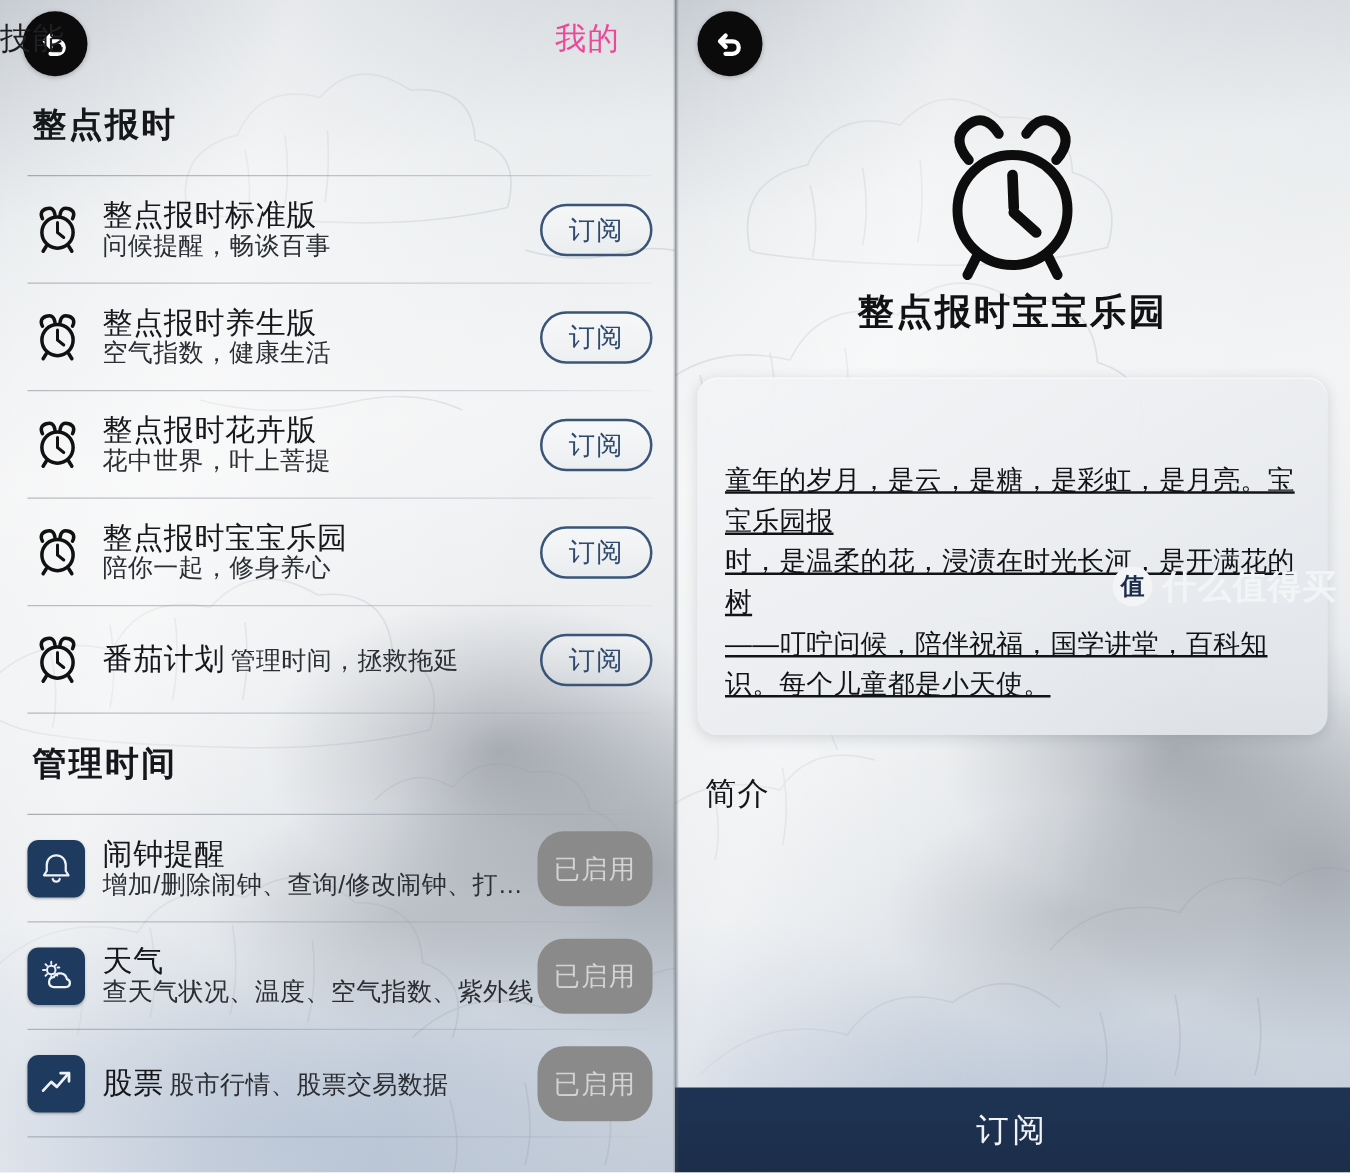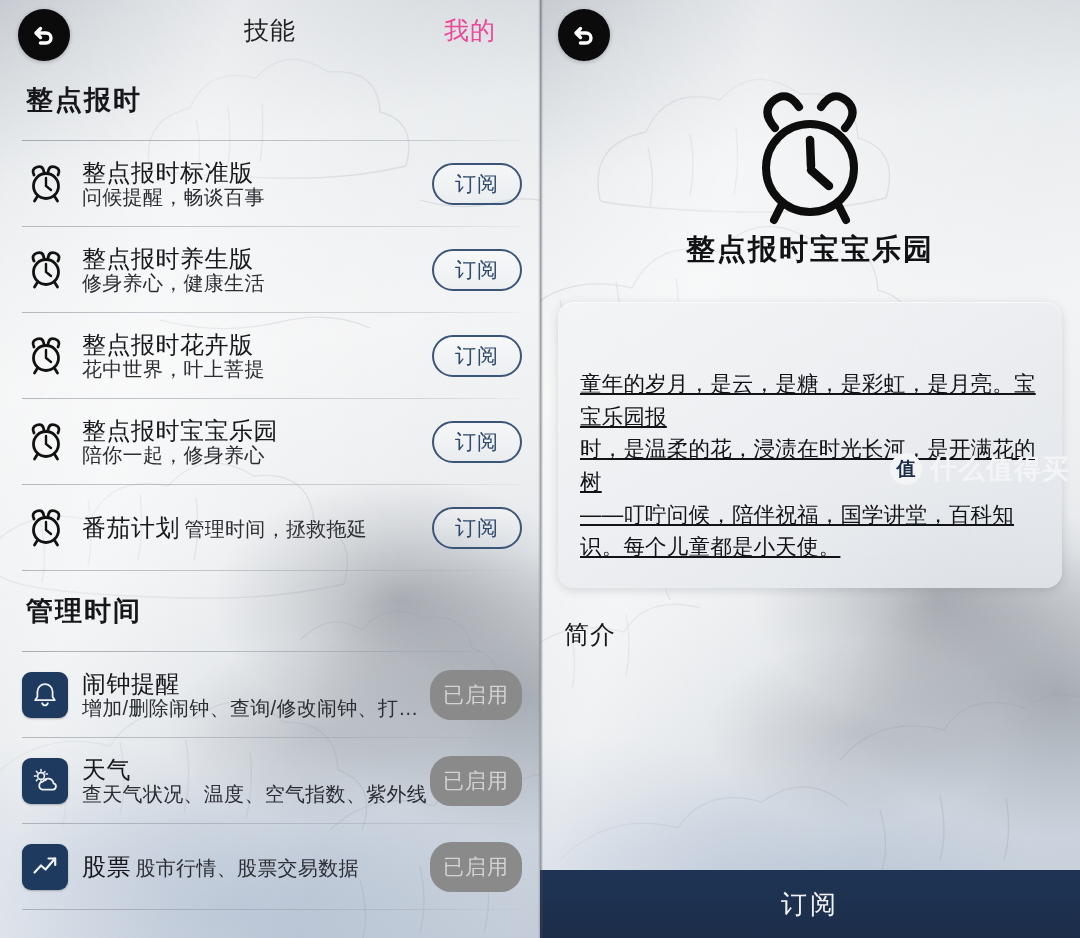--- a/index.html
+++ b/index.html
@@ -84,21 +84,21 @@
     align-items: center;
     justify-content: center;
     box-shadow: 0 1px 4px rgba(0,0,0,0.25);
     cursor: pointer;
   }
   .back-btn svg { display: block; }
 
   .nav-title {
     position: absolute;
     left: 0; right: 0; top: 14px;
-    text-align: center;
+    text-align: left;
     font-size: 25px;
     color: #1d1f21;
     letter-spacing: 1px;
   }
   .nav-right {
     position: absolute;
     right: 44px; top: 14px;
     font-size: 25px;
     color: #ec4899;
     letter-spacing: 1px;
@@ -187,21 +187,21 @@
     color: #2f4a6d;
     font-size: 21px;
     display: flex;
     align-items: center;
     justify-content: center;
     letter-spacing: 1px;
     cursor: pointer;
   }
   .badge-on {
     flex: 0 0 auto;
-    width: 92px; height: 50px;
+    width: 92px; height: 60px;
     border-radius: 21px;
     background: #8a8a8a;
     color: #d3d3d3;
     font-size: 21px;
     display: flex;
     align-items: center;
     justify-content: center;
     letter-spacing: 1px;
   }
 
@@ -356,21 +356,21 @@
           <svg width="42" height="42" viewBox="0 0 42 42">
             <circle cx="21" cy="23" r="12.5" fill="none" stroke="#111" stroke-width="2.8"></circle>
             <path d="M9 12 q-3 -6 3 -8 q6 -2 7 5" fill="none" stroke="#111" stroke-width="2.8" stroke-linecap="round"></path>
             <path d="M33 12 q3 -6 -3 -8 q-6 -2 -7 5" fill="none" stroke="#111" stroke-width="2.8" stroke-linecap="round"></path>
             <path d="M12 34 l-2.5 4 M30 34 l2.5 4" stroke="#111" stroke-width="2.8" stroke-linecap="round"></path>
             <path d="M21 15 V23 l5 4" fill="none" stroke="#111" stroke-width="2.4" stroke-linecap="round"></path>
           </svg>
         </span>
         <span class="row-text">
           <span class="row-title">整点报时养生版</span>
-          <span class="row-sub">修身养心，健康生活</span>
+          <span class="row-sub">空气指数，健康生活</span>
         </span>
         <span class="btn-sub">订阅</span>
       </div>
 
       <div class="row">
         <span class="row-icon">
           <svg width="42" height="42" viewBox="0 0 42 42">
             <circle cx="21" cy="23" r="12.5" fill="none" stroke="#111" stroke-width="2.8"></circle>
             <path d="M9 12 q-3 -6 3 -8 q6 -2 7 5" fill="none" stroke="#111" stroke-width="2.8" stroke-linecap="round"></path>
             <path d="M33 12 q3 -6 -3 -8 q-6 -2 -7 5" fill="none" stroke="#111" stroke-width="2.8" stroke-linecap="round"></path>

